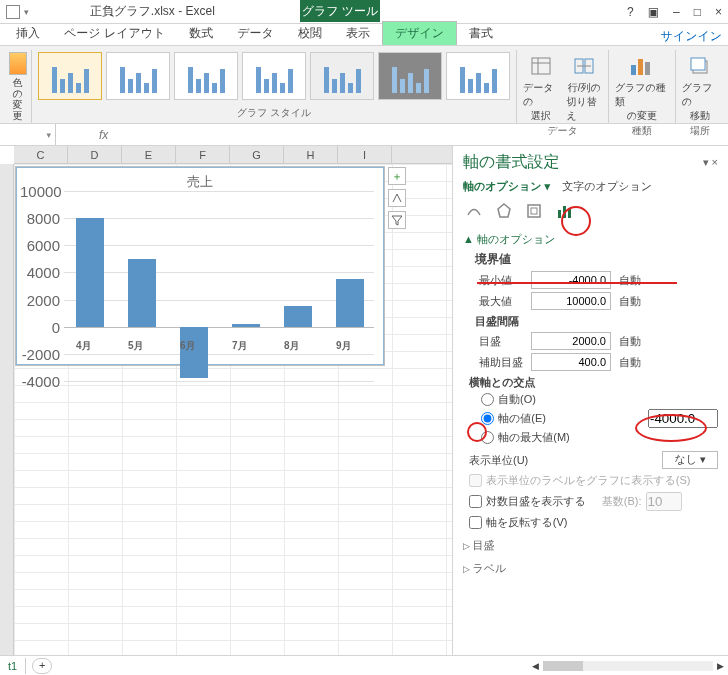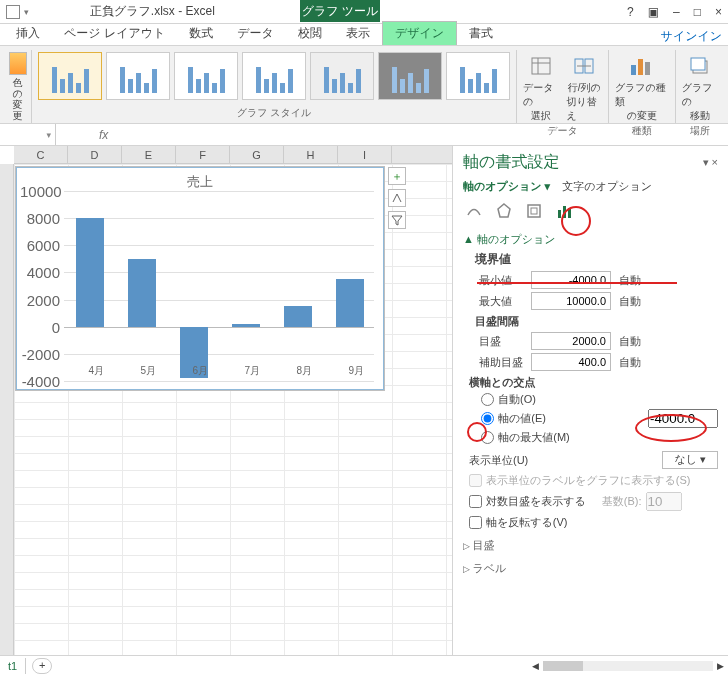--- a/index.html
+++ b/index.html
@@ -42,28 +42,28 @@
 .main { display: flex; height: calc(675px - 24px - 22px - 78px - 22px - 20px); }
 .grid { flex: 1; position: relative; overflow: hidden; }
 .selcol { width: 14px; background: #e6e6e6; position: absolute; top: 18px; bottom: 0; left: 0; border-right: 1px solid #ccc; }
 .colhdr { height: 18px; display: flex; background: #e6e6e6; border-bottom: 1px solid #ccc; position: absolute; left: 14px; right: 0; top: 0; }
 .colhdr div { width: 54px; text-align: center; font-size: 11px; border-right: 1px solid #ccc; line-height: 18px; color: #555; }
 .gridlines { position: absolute; left: 14px; right: 0; top: 18px; bottom: 0;
   background-image: linear-gradient(#eaeaea 1px, transparent 1px), linear-gradient(90deg,#eaeaea 1px, transparent 1px);
   background-size: 54px 17px; }
 
 
-.chart { position: absolute; left: 15px; top: 20px; width: 370px; height: 225px; background: #fff; border: 1px solid #bfbfbf; box-shadow: 0 0 0 1px #8fb9da inset; }
+.chart { position: absolute; left: 15px; top: 20px; width: 370px; height: 200px; background: #fff; border: 1px solid #bfbfbf; box-shadow: 0 0 0 1px #8fb9da inset; }
 .chart-title { text-align: center; font-size: 13px; color: #666; padding-top: 6px; }
 .plot { position: absolute; left: 48px; top: 24px; right: 10px; bottom: 30px; }
 .plot .tick { position: absolute; left: -44px; width: 40px; text-align: right; font-size: 15px; color: #666; transform: translateY(-50%); }
 .plot .grid-line { position: absolute; left: 0; right: 0; height: 1px; background: #e0e0e0; }
 .plot .zero { background: #bbb; }
 .bar { position: absolute; width: 28px; background: #5a93c6; }
-.xlab { position: absolute; bottom: -18px; width: 28px; text-align: right; font-size: 10px; color: #666; transform: translateX(-50%); }
+.xlab { position: absolute; bottom: -18px; width: 28px; text-align: left; font-size: 10px; color: #666; transform: translateX(-50%); font-weight: bold; }
 .chart-tools { position: absolute; right: -22px; top: 0; display: flex; flex-direction: column; gap: 4px; }
 .chart-tools div { width: 18px; height: 18px; border: 1px solid #bbb; background: #fff; display: flex; align-items: center; justify-content: center; font-size: 11px; color: #666; }
 
 
 .pane { width: 276px; border-left: 1px solid #d4d4d4; padding: 6px 10px 6px 10px; overflow: hidden; position: relative; }
 .pane-title { font-size: 16px; color: #217346; margin-bottom: 6px; display: flex; align-items: center; }
 .pane-title .close { margin-left: auto; font-size: 11px; color: #666; }
 .opt-tabs { font-size: 11px; margin-bottom: 6px; }
 .opt-tabs .active { color: #217346; font-weight: bold; }
 .icon-row { display: flex; gap: 8px; align-items: center; margin-bottom: 10px; }

